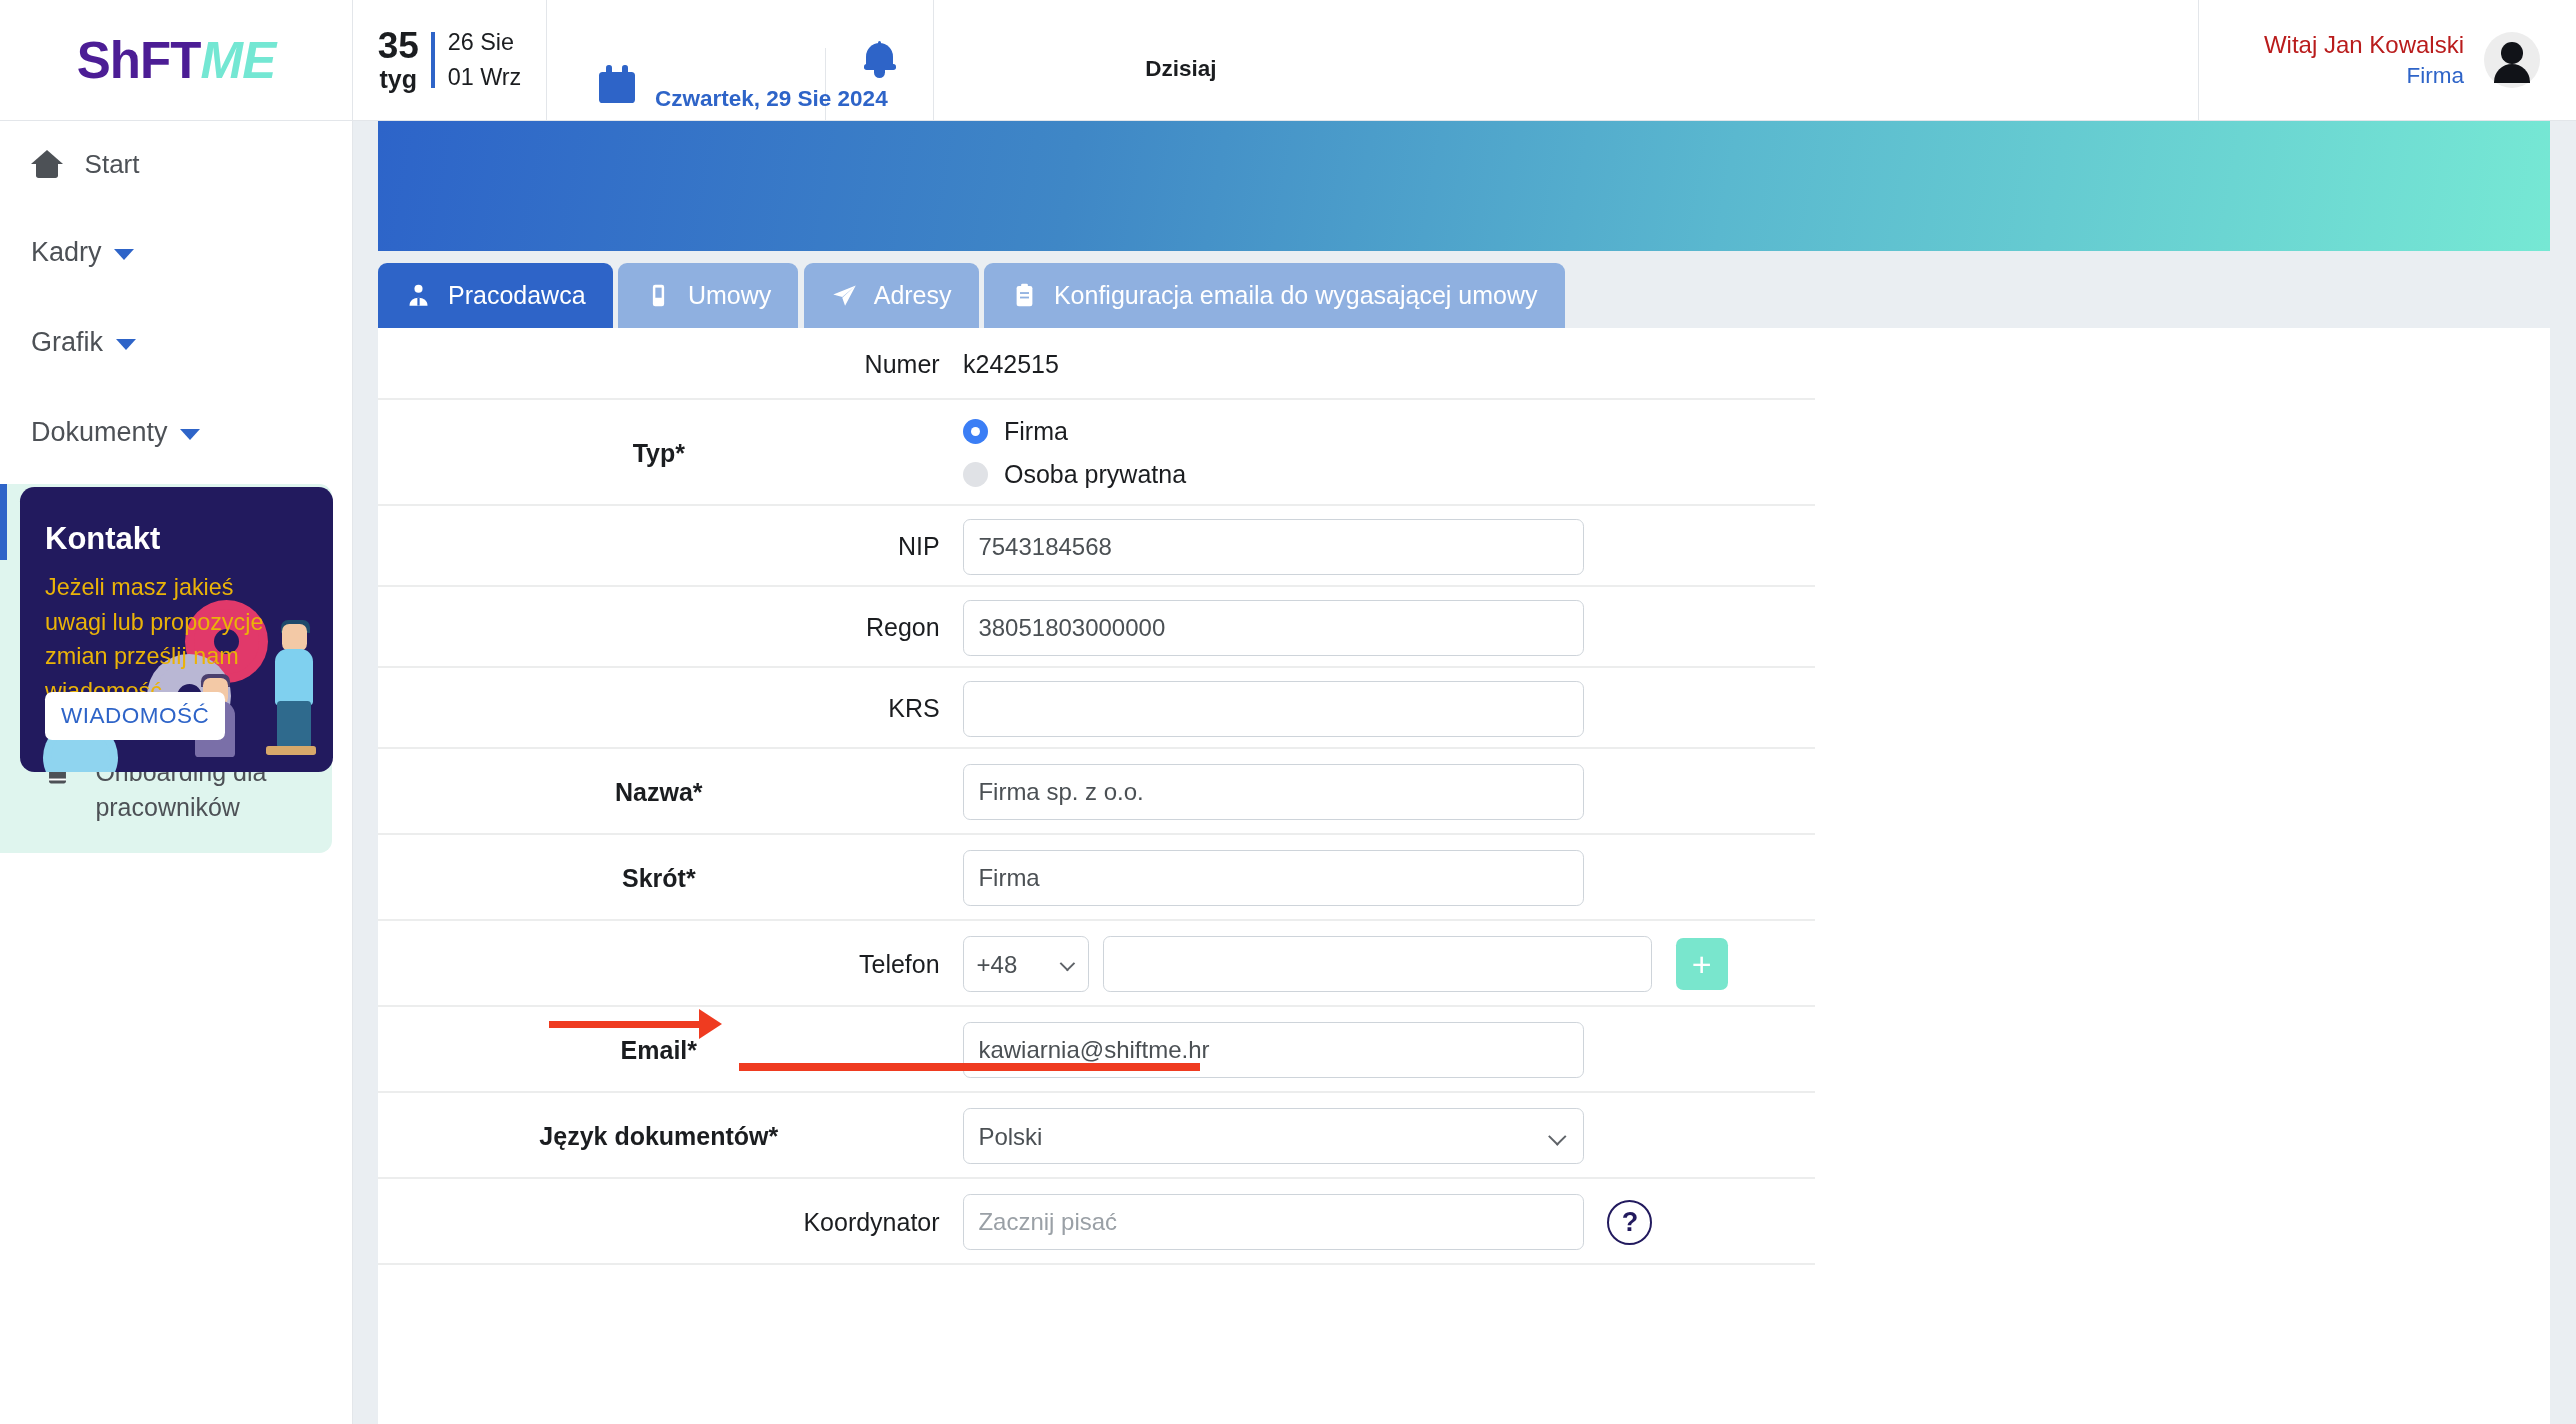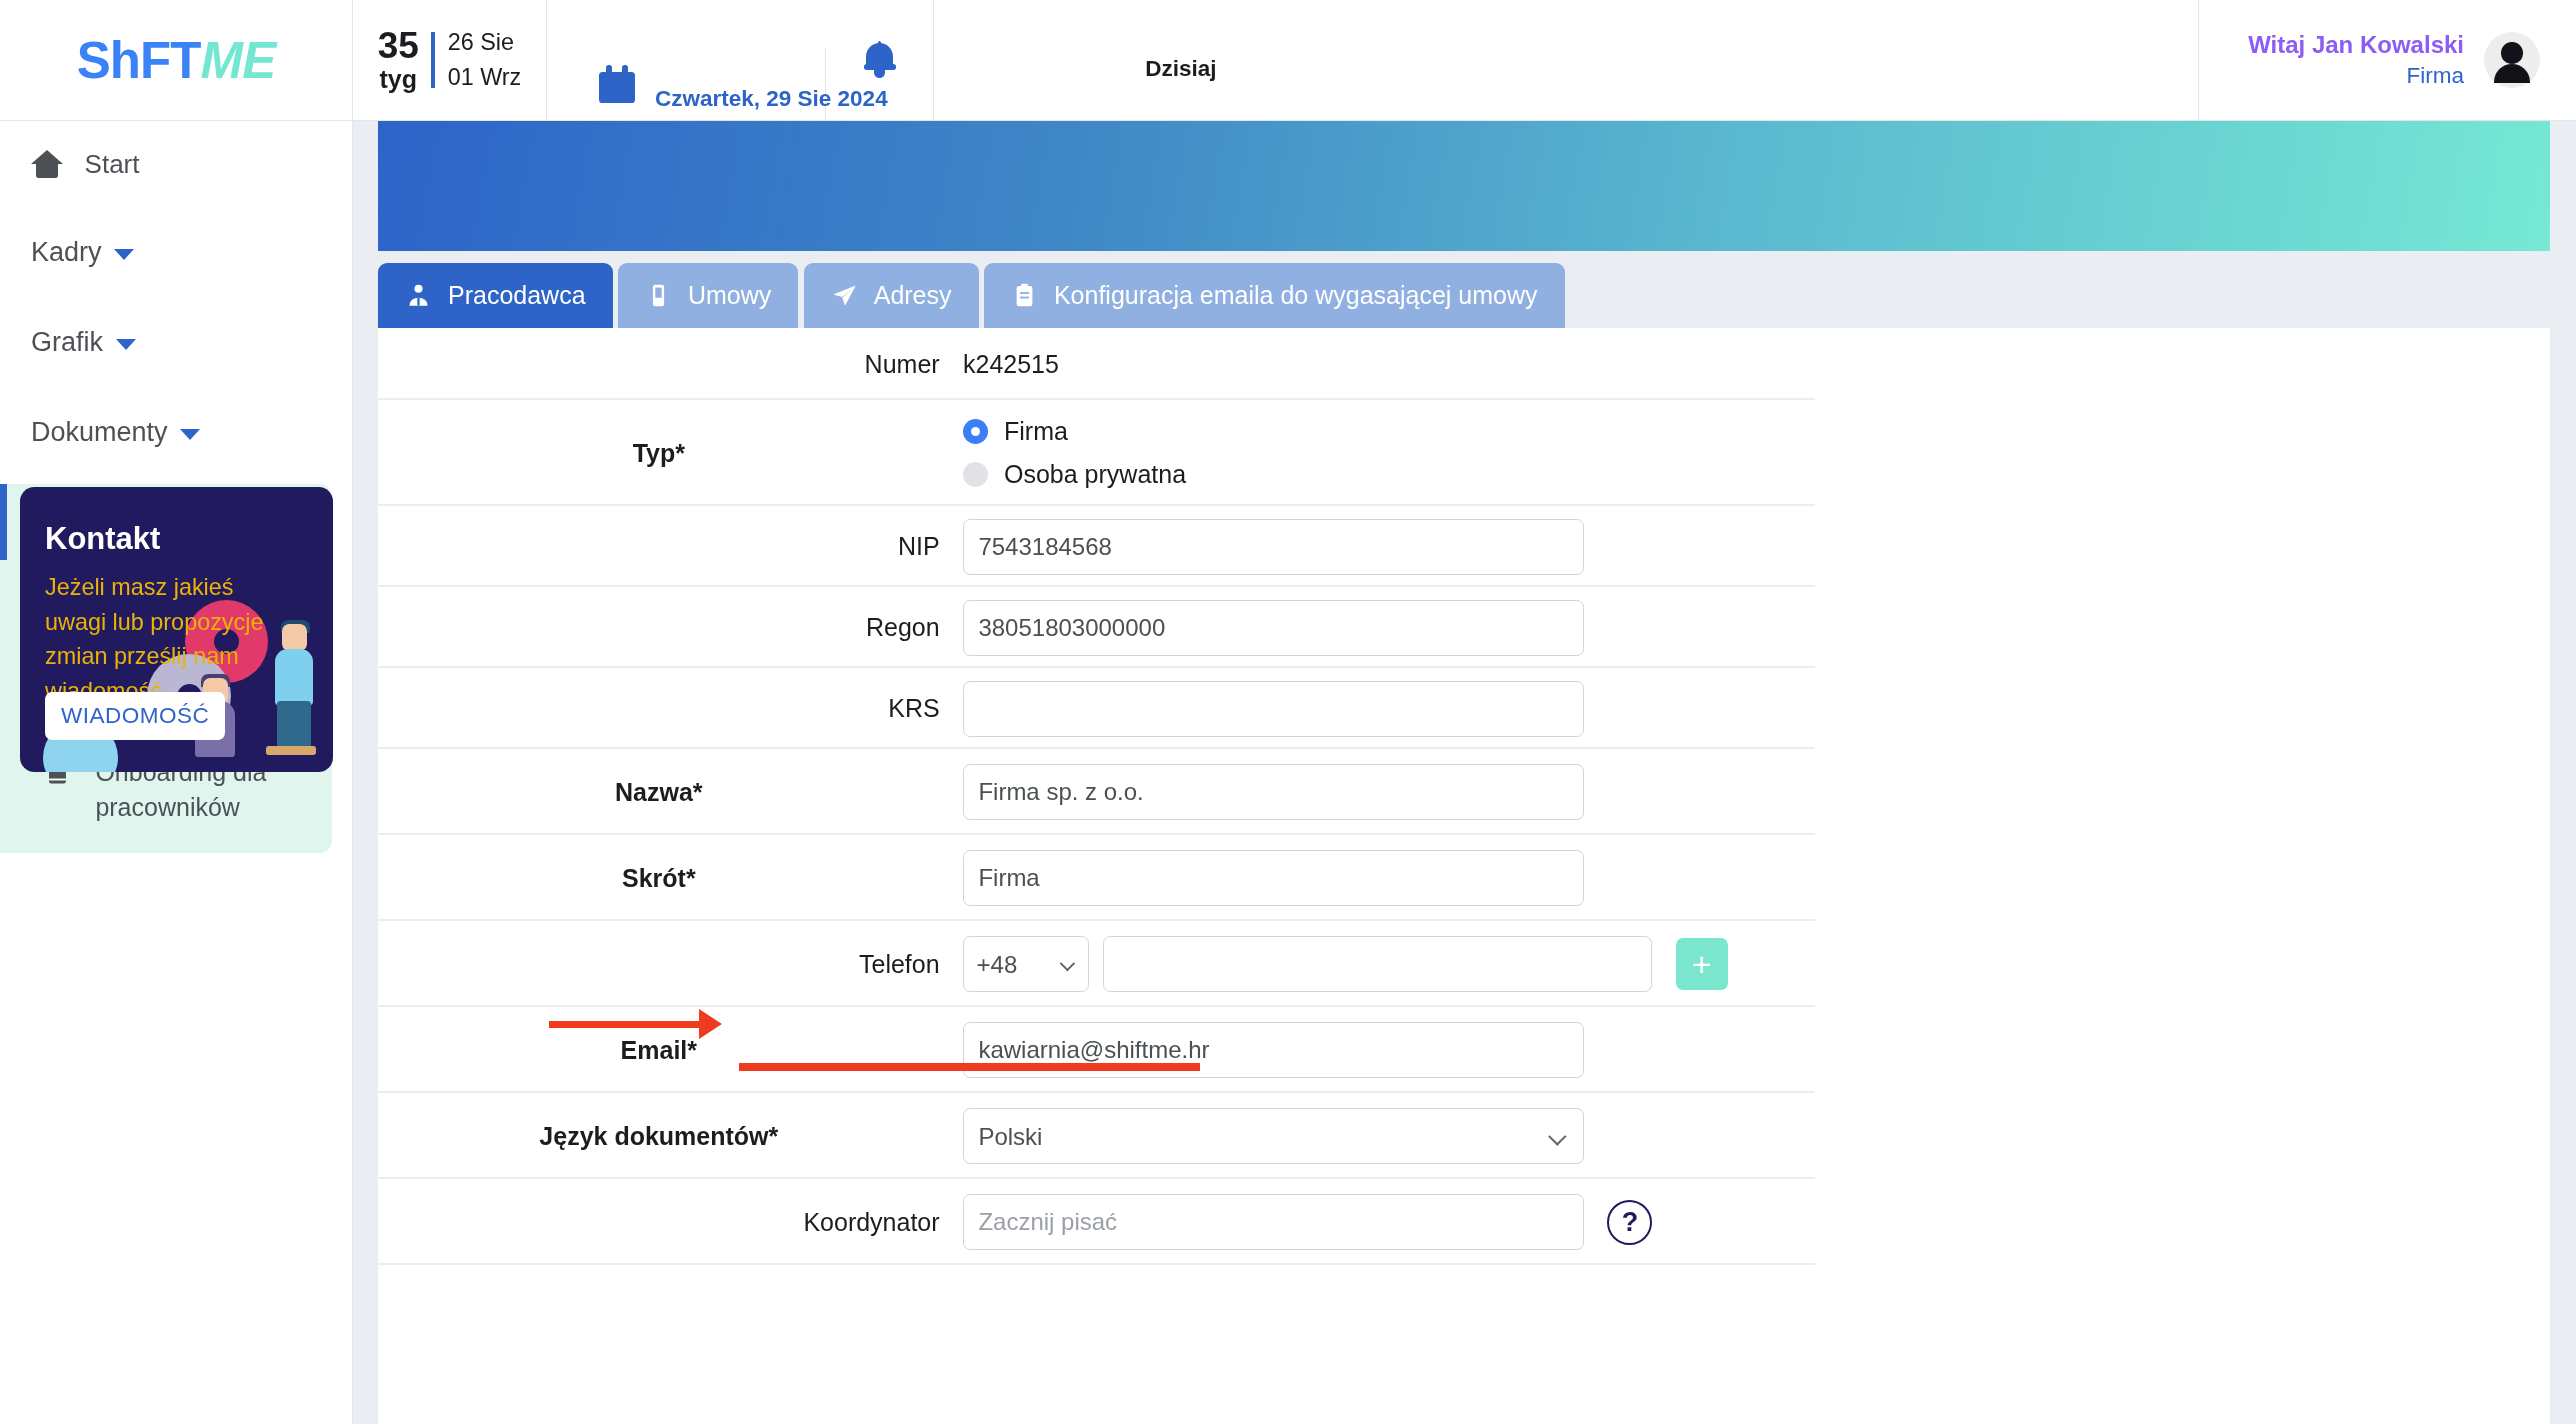--- a/index.html
+++ b/index.html
@@ -19,21 +19,21 @@
     display: flex; align-items: stretch;
   }
   .logo-cell {
     width: 353px; min-width: 353px;
     display: flex; align-items: center; justify-content: center;
     border-right: 0.9px solid #e3e6ea;
   }
   .logo-text {
     font-size: 51px; font-weight: 800; letter-spacing: -0.9px;
   }
-  .logo-a { color: #3b82f6; }
+  .logo-a { color: #4c1d95; }
   .logo-b { color: #74e7d3; font-style: italic; }
 
   .week-cell {
     width: 194px; min-width: 194px;
     display: flex; align-items: center; justify-content: center;
     gap: 12.6px;
     border-right: 0.9px solid #e3e6ea;
   }
   .week-num {
     text-align: center; color: #1b1d20; line-height: 1.05;
@@ -89,21 +89,21 @@
 
   .topbar-spacer { flex: 1 1 auto; }
 
   .user-cell {
     width: 378px; min-width: 378px;
     display: flex; align-items: center; justify-content: flex-end;
     gap: 20px; padding-right: 36px;
     border-left: 0.9px solid #e3e6ea;
   }
   .user-txt { text-align: right; }
-  .user-name { font-size: 24px; color: #8b5cf6; line-height: 1.35; font-weight: bold; }
+  .user-name { font-size: 24px; color: #b91c1c; line-height: 1.35; }
   .user-role { font-size: 22.5px; color: #2e64c8; line-height: 1.35; }
   .avatar {
     width: 56px; height: 56px; border-radius: 50%;
     background: #ededed; position: relative; flex: 0 0 auto;
   }
   .avatar .head {
     position: absolute; left: 17px; top: 10px; width: 21.6px; height: 21.6px;
     border-radius: 50%; background: #111318;
   }
   .avatar .body {

